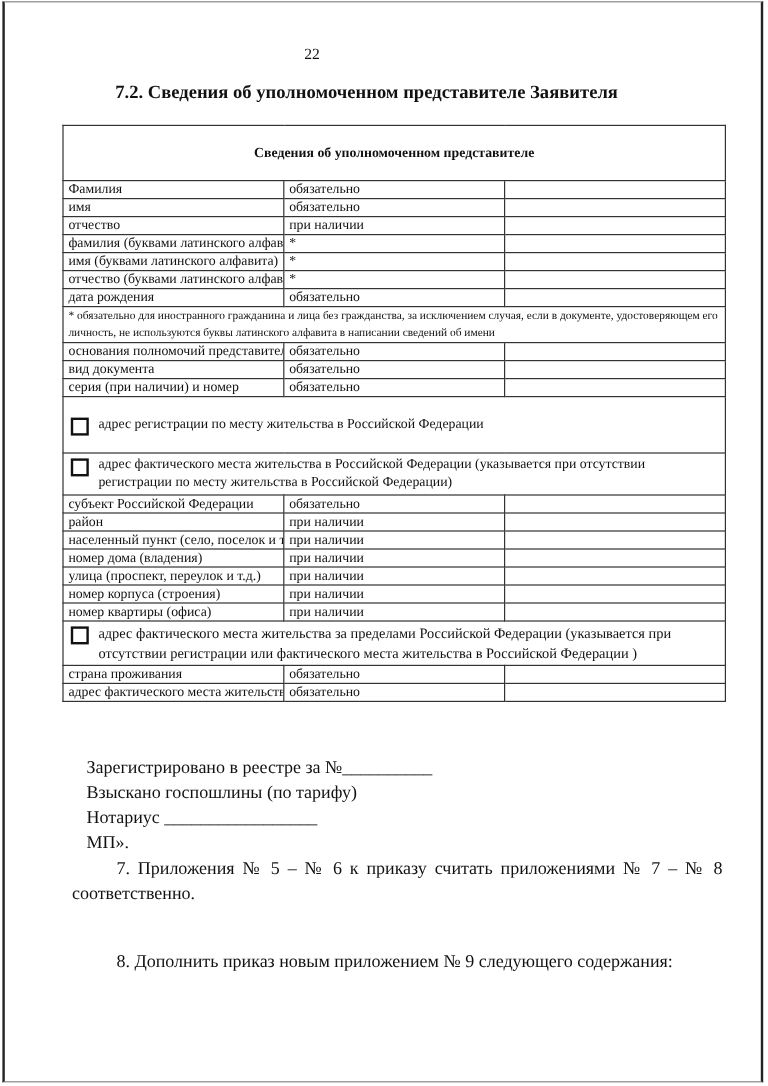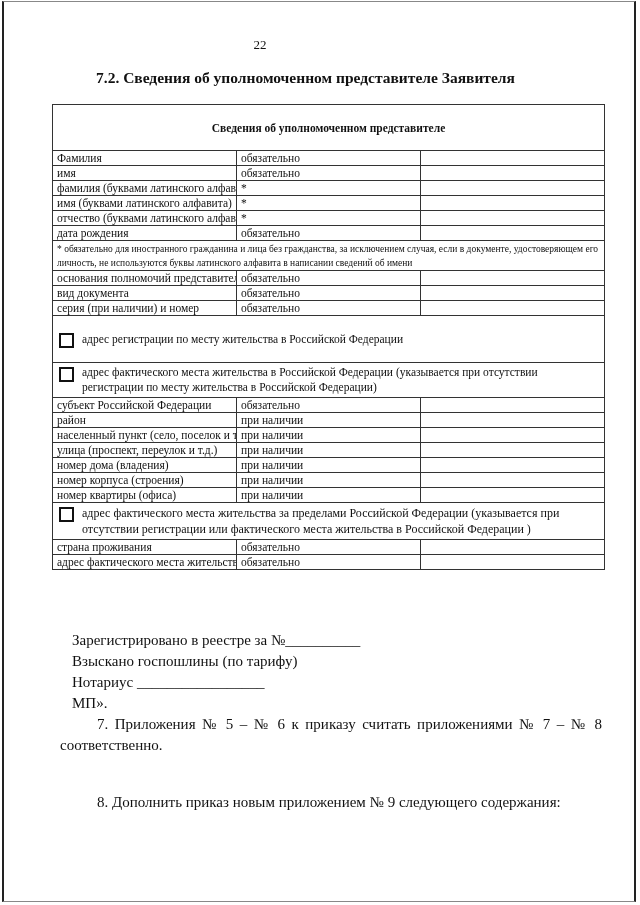--- a/index.html
+++ b/index.html
@@ -39,20 +39,25 @@
   </tr>
 
   <tr>
     <td class="c1">Фамилия</td>
     <td class="c2">обязательно</td>
     <td></td>
   </tr>
   <tr>
     <td class="c1">имя</td>
     <td class="c2">обязательно</td>
+    <td></td>
+  </tr>
+  <tr>
+    <td class="c1">отчество</td>
+    <td class="c2">при наличии</td>
     <td></td>
   </tr>
   <tr>
     <td class="c1">фамилия (буквами латинского алфавита)</td>
     <td class="c2">*</td>
     <td></td>
   </tr>
   <tr>
     <td class="c1">имя (буквами латинского алфавита)</td>
     <td class="c2">*</td>
@@ -117,26 +122,26 @@
     <td class="c1">район</td>
     <td class="c2">при наличии</td>
     <td></td>
   </tr>
   <tr>
     <td class="c1">населенный пункт (село, поселок и т.д.)</td>
     <td class="c2">при наличии</td>
     <td></td>
   </tr>
   <tr>
-    <td class="c1">улица (проспект, переулок и т.д.)</td>
+    <td class="c1">номер дома (владения)</td>
     <td class="c2">при наличии</td>
     <td></td>
   </tr>
   <tr>
-    <td class="c1">номер дома (владения)</td>
+    <td class="c1">улица (проспект, переулок и т.д.)</td>
     <td class="c2">при наличии</td>
     <td></td>
   </tr>
   <tr>
     <td class="c1">номер корпуса (строения)</td>
     <td class="c2">при наличии</td>
     <td></td>
   </tr>
   <tr>
     <td class="c1">номер квартиры (офиса)</td>

